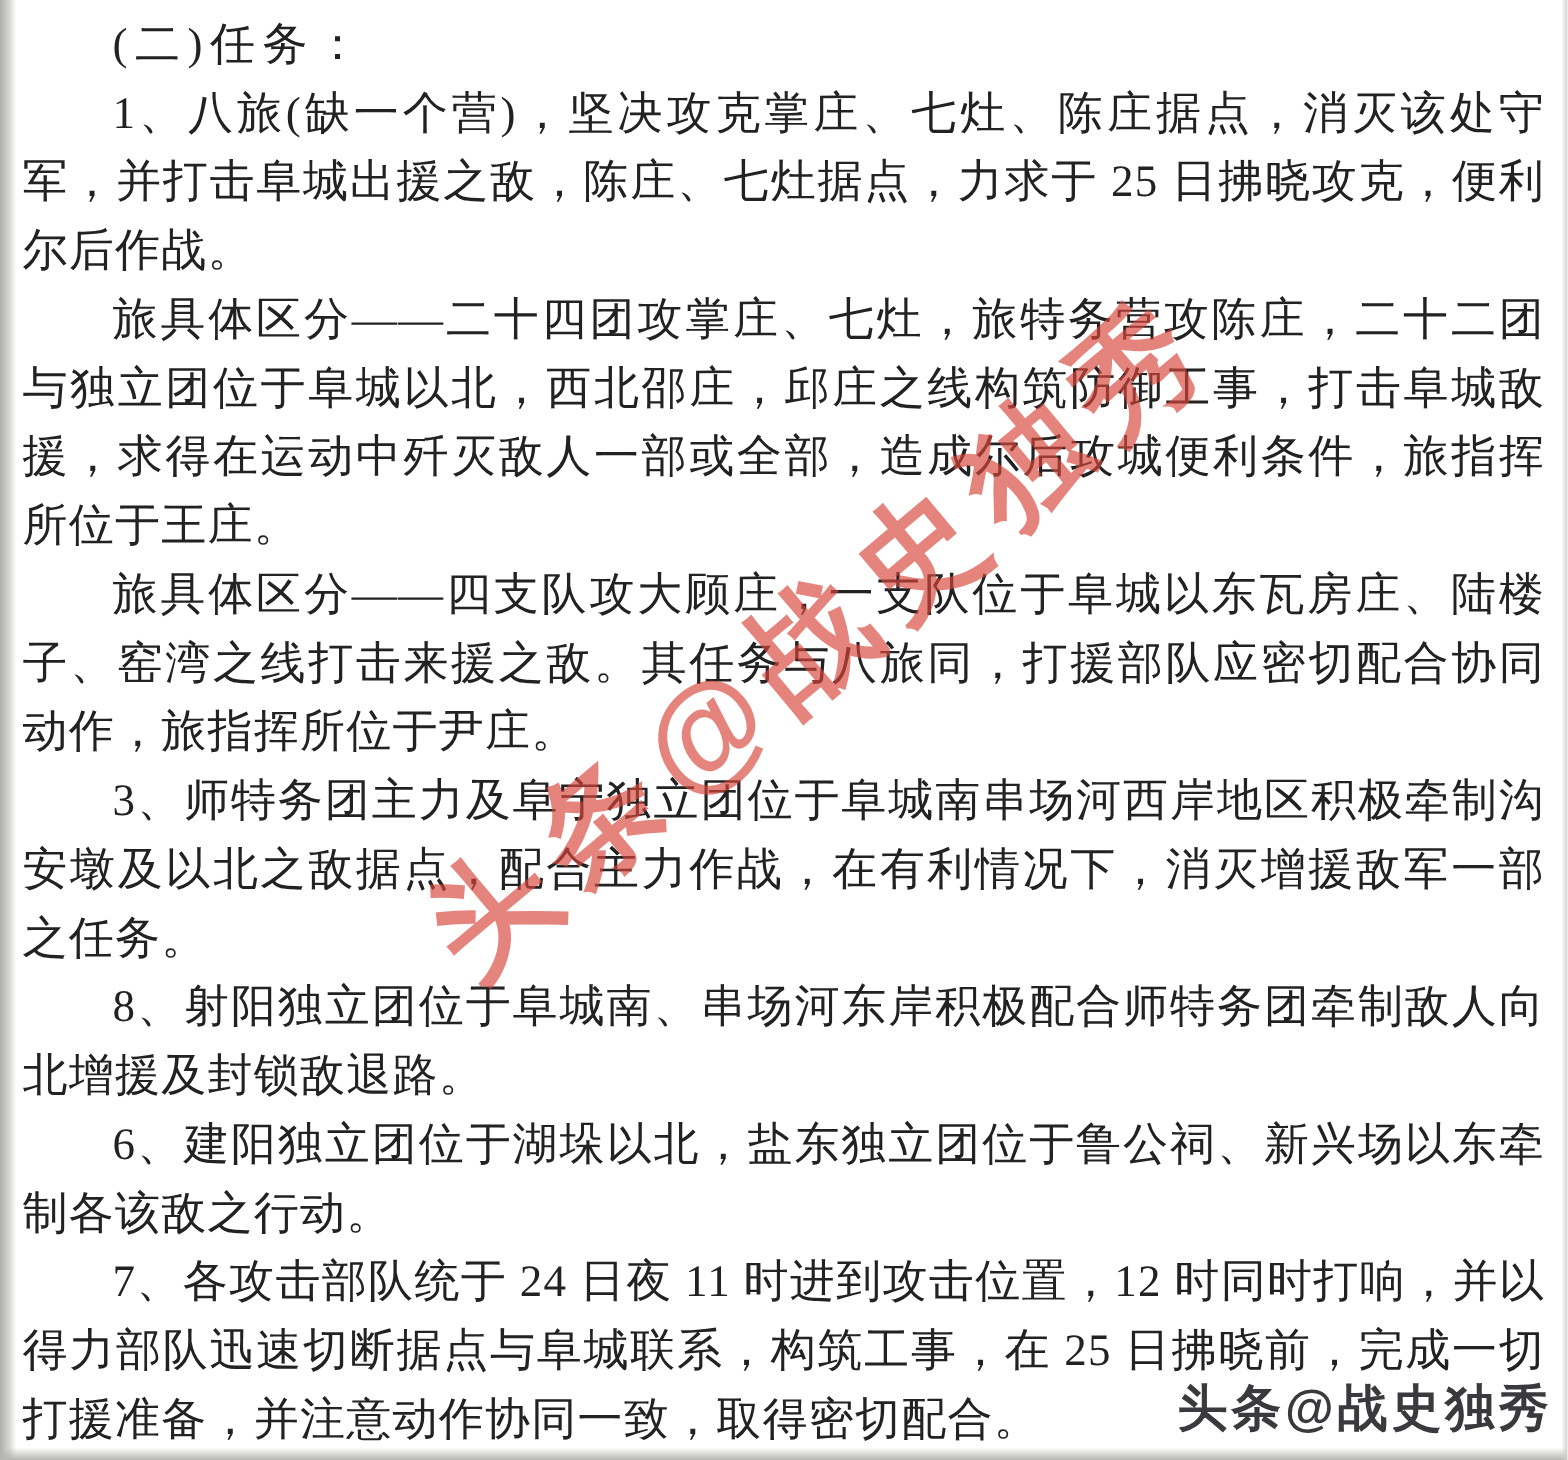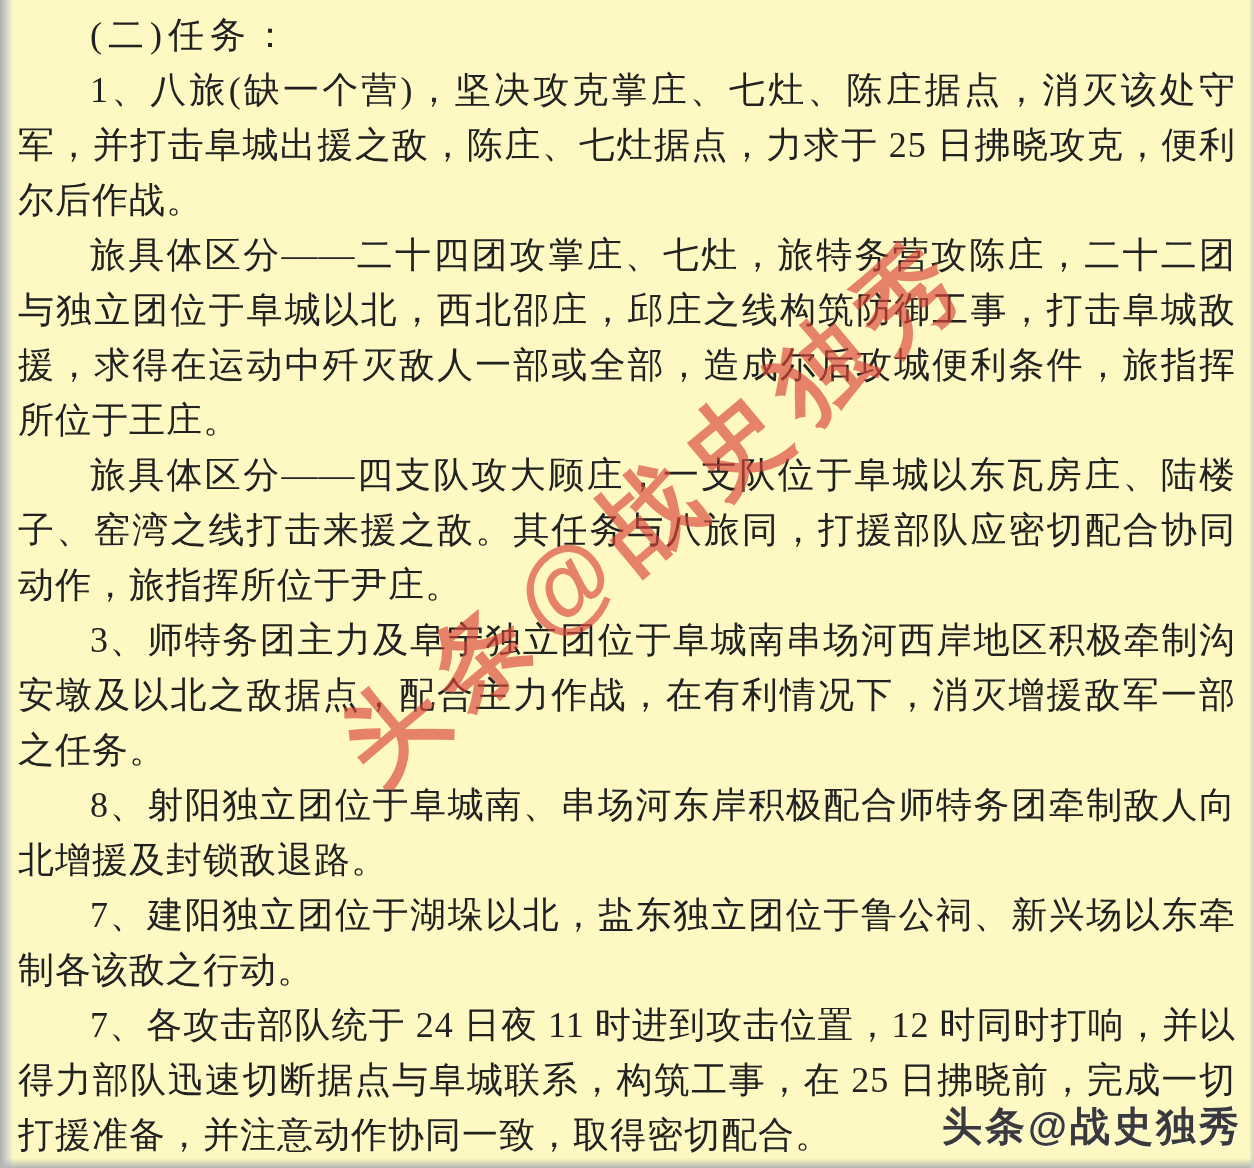--- a/index.html
+++ b/index.html
@@ -4,21 +4,21 @@
 <style>
   html, body {
     margin: 0;
     padding: 0;
     background: #e8e8e6;
   }
   .page {
     position: relative;
     width: 1254px;
     height: 1168px;
-    background: #fef9c3;
+    background: #ffffff;
     overflow: hidden;
     font-family: "Liberation Serif", "DejaVu Serif", serif;
     color: #222222;
   }
   .text-block {
     position: relative;
     padding: 8px 18px 0 18px;
     font-size: 36px;
     line-height: 55px;
     text-align: justify;
@@ -94,21 +94,21 @@
 
 <div class="page">
 
   <div class="text-block">
     <p class="heading">(二)任务：</p>
     <p>1、八旅(缺一个营)，坚决攻克掌庄、七灶、陈庄据点，消灭该处守军，并打击阜城出援之敌，陈庄、七灶据点，力求于 25 日拂晓攻克，便利尔后作战。</p>
     <p>旅具体区分——二十四团攻掌庄、七灶，旅特务营攻陈庄，二十二团与独立团位于阜城以北，西北邵庄，邱庄之线构筑防御工事，打击阜城敌援，求得在运动中歼灭敌人一部或全部，造成尔后攻城便利条件，旅指挥所位于王庄。</p>
     <p>旅具体区分——四支队攻大顾庄，一支队位于阜城以东瓦房庄、陆楼子、窑湾之线打击来援之敌。其任务与八旅同，打援部队应密切配合协同动作，旅指挥所位于尹庄。</p>
     <p>3、师特务团主力及阜宁独立团位于阜城南串场河西岸地区积极牵制沟安墩及以北之敌据点，配合主力作战，在有利情况下，消灭增援敌军一部之任务。</p>
     <p>8、射阳独立团位于阜城南、串场河东岸积极配合师特务团牵制敌人向北增援及封锁敌退路。</p>
-    <p>7、建阳独立团位于湖垛以北，盐东独立团位于鲁公祠、新兴场以东牵制各该敌之行动。</p>
+    <p>6、建阳独立团位于湖垛以北，盐东独立团位于鲁公祠、新兴场以东牵制各该敌之行动。</p>
     <p>7、各攻击部队统于 24 日夜 11 时进到攻击位置，12 时同时打响，并以得力部队迅速切断据点与阜城联系，构筑工事，在 25 日拂晓前，完成一切打援准备，并注意动作协同一致，取得密切配合。</p>
   </div>
 
   <div class="wm-diagonal">头条@战史独秀</div>
 
   <div class="wm-corner">头条@战史独秀</div>
 
   <div class="edge-left"></div>
   <div class="edge-bottom"></div>
   <div class="edge-right"></div>

